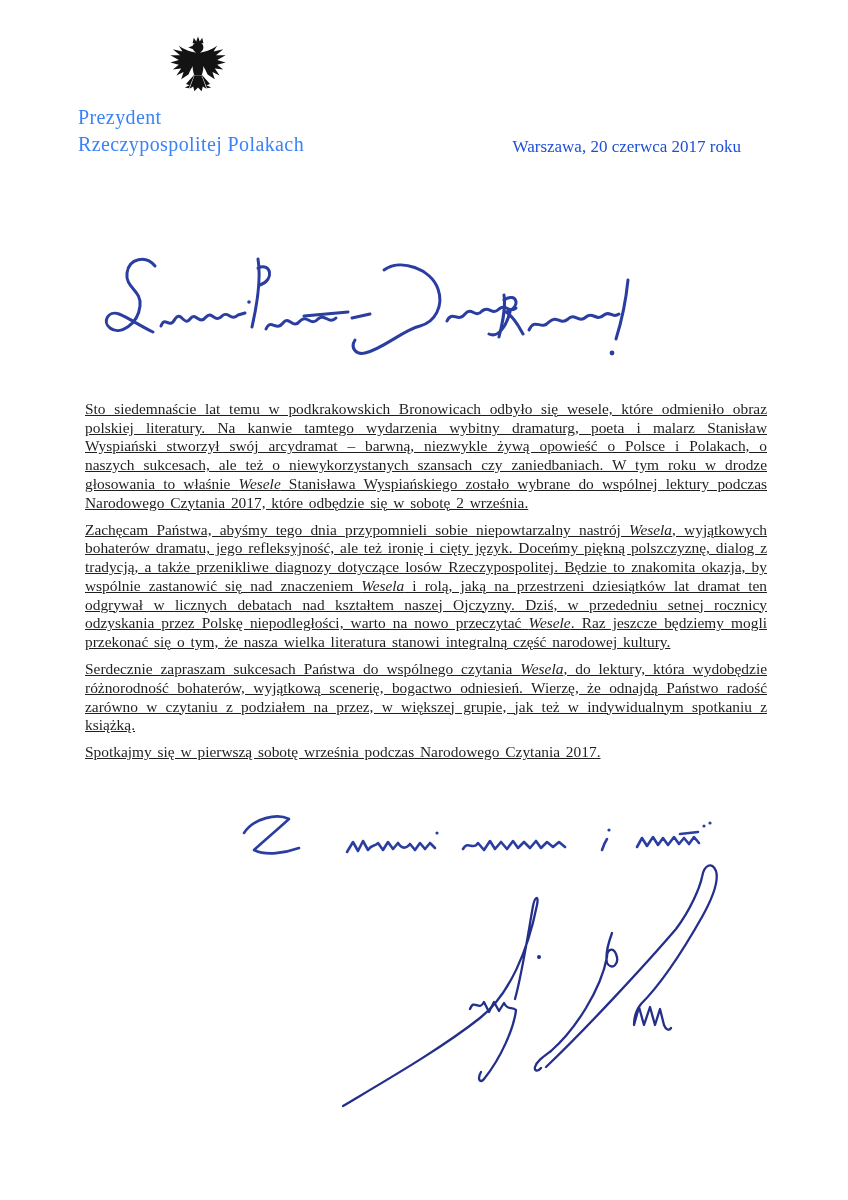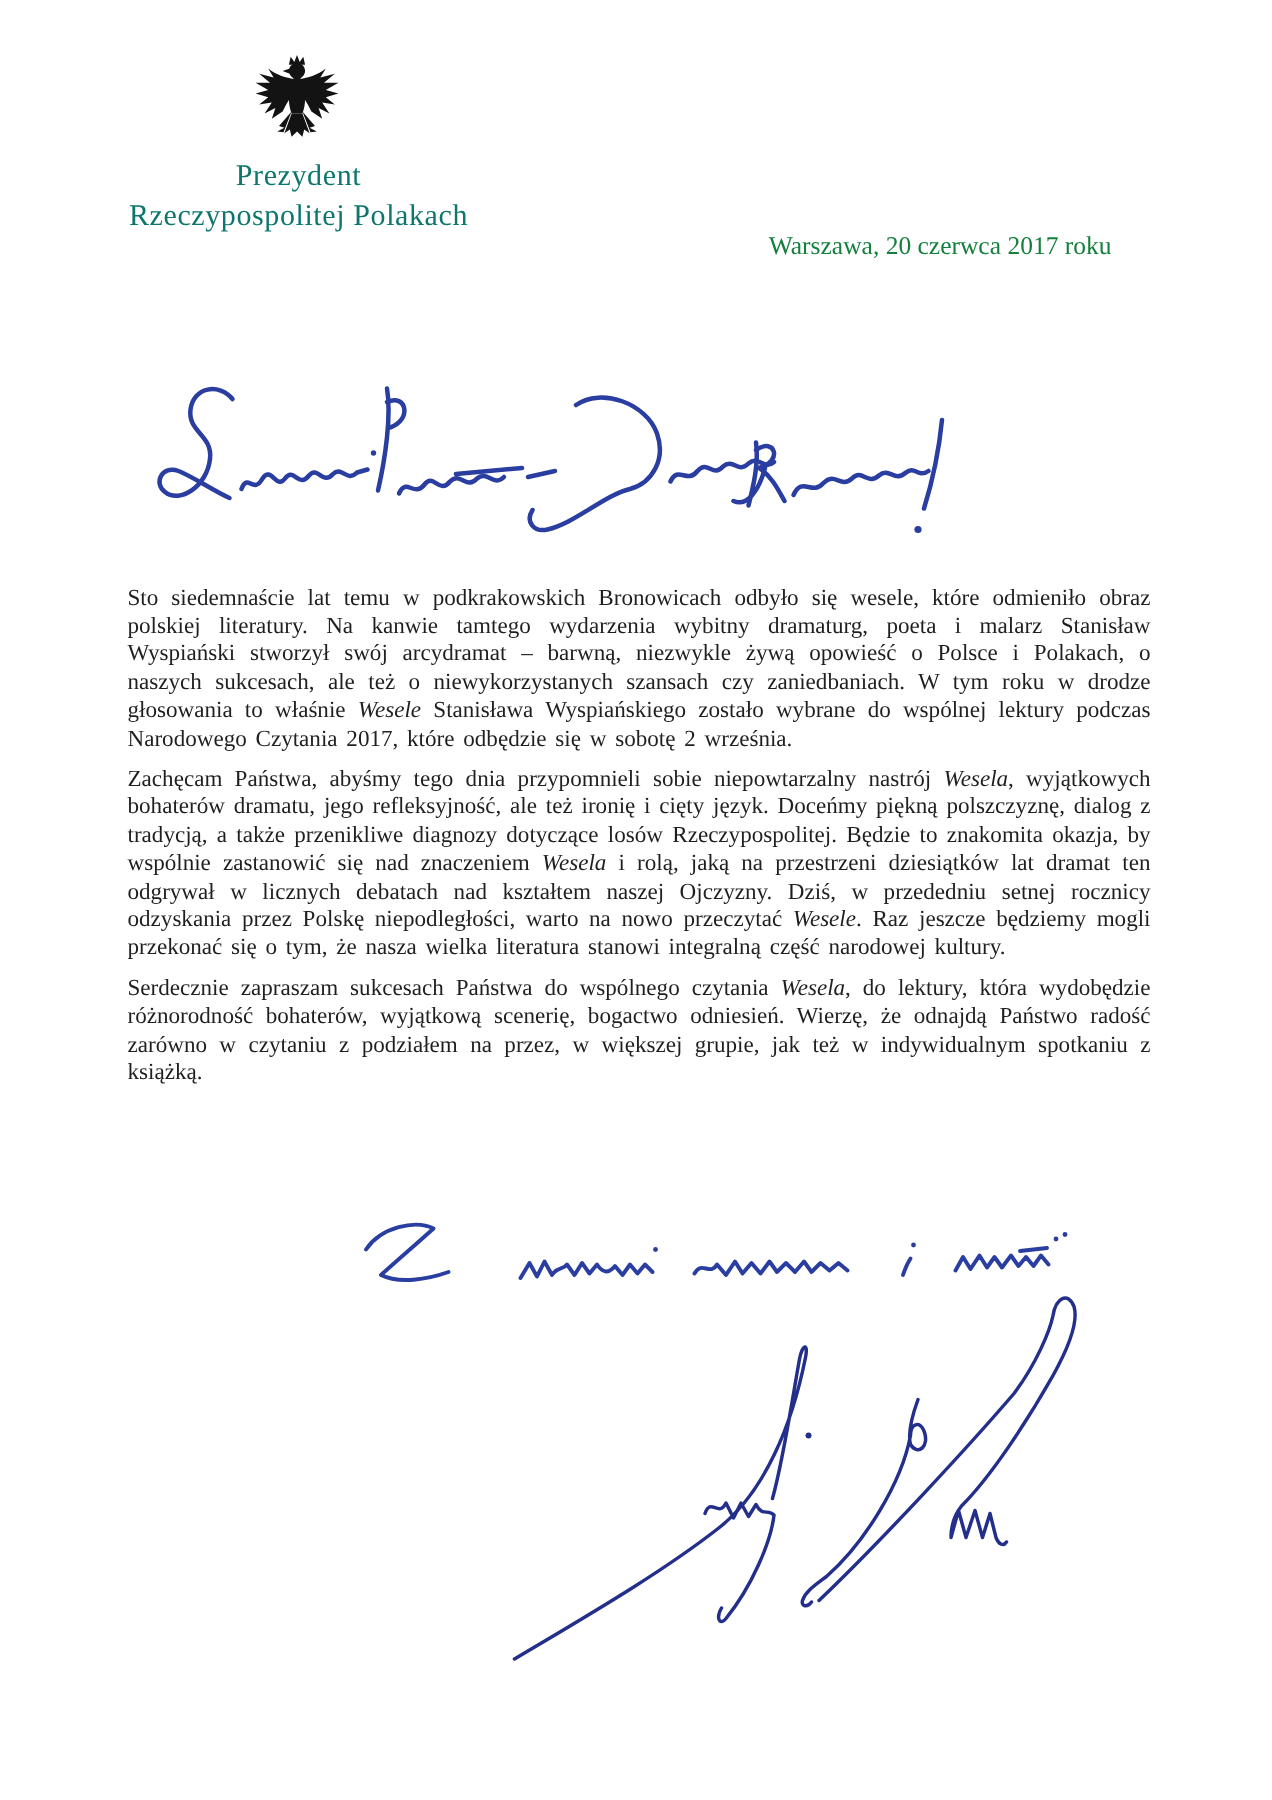--- a/index.html
+++ b/index.html
@@ -4,37 +4,37 @@
 <style>
   html,body{margin:0;padding:0;background:#e9e9e9;}
   .page{
     position:relative;width:848px;height:1200px;margin:0 auto;
     background:#ffffff;overflow:hidden;
     font-family:"Liberation Serif", serif;color:#1f1f1f;
     --ink:#2a3da0;--sig-ink:#232f8a;
   }
   .emblem{position:absolute;left:167px;top:36px;width:62px;height:66px;}
   .letterhead{
-    position:absolute;left:78px;top:104px;width:242px;text-align:center;
-    font-size:20px;line-height:27px;letter-spacing:0.4px;color:#0f766e;
+    position:absolute;left:78px;top:104px;width:242px;text-align:left;
+    font-size:20px;line-height:27px;letter-spacing:0.4px;color:#3b82f6;
   }
   .dateline{
-    position:absolute;left:0;top:154px;width:741px;text-align:right;
-    font-size:17px;color:#15803d;
+    position:absolute;left:0;top:137px;width:741px;text-align:right;
+    font-size:17px;color:#1d4ed8;
   }
   .hand{position:absolute;}
   .hand svg{display:block;}
   .hand path{fill:none;stroke:var(--ink);stroke-width:3;stroke-linecap:round;stroke-linejoin:round;}
   .hand circle{fill:var(--ink);stroke:none;}
   .closing path{stroke-width:2.6;}
   .signature path{stroke:var(--sig-ink);stroke-width:2.3;}
   .signature circle{fill:var(--sig-ink);}
   .letter-body{
-    position:absolute;left:85px;top:390px;width:682px;
-    font-size:15.4px;line-height:18.7px;text-align:justify;
+    position:absolute;left:85px;top:400px;width:682px;
+    font-size:15.4px;line-height:18.7px;text-align:justify;text-decoration:underline;
   }
   .para{margin:0 0 8.5px 0;word-spacing:2px;}
   .para em{font-style:italic;}
   .eagle-fill{fill:#131313;}
 </style>
 </head>
 <body>
 
 <div class="page" style="--ink: #2a3da0; --sig-ink: #232f8a; color: rgb(31, 31, 31); background: rgb(255, 255, 255);">
 
@@ -79,20 +79,21 @@
       <path d="M431,77 C437,64 443,78 451,69 C459,61 462,73 470,66 C477,59 480,71 488,64 C495,58 498,69 506,62 C512,57 514,66 521,61"></path>
       <path d="M530,27 C528,47 523,70 518,86"></path>
       <circle cx="514" cy="100" r="2.4"></circle>
     </svg>
   </div>
 
   <div class="letter-body">
       <p class="para"><span>Sto siedemnaście lat temu w podkrakowskich Bronowicach odbyło się wesele, które odmieniło obraz polskiej literatury. Na kanwie tamtego wydarzenia wybitny dramaturg, poeta i malarz Stanisław Wyspiański stworzył swój arcydramat – barwną, niezwykle żywą opowieść o Polsce i Polakach, o naszych sukcesach, ale też o niewykorzystanych szansach czy zaniedbaniach. W tym roku w drodze głosowania to właśnie </span><em>Wesele</em><span> Stanisława Wyspiańskiego zostało wybrane do wspólnej lektury podczas Narodowego Czytania 2017, które odbędzie się w sobotę 2 września.</span></p>
       <p class="para"><span>Zachęcam Państwa, abyśmy tego dnia przypomnieli sobie niepowtarzalny nastrój </span><em>Wesela</em><span>, wyjątkowych bohaterów dramatu, jego refleksyjność, ale też ironię i cięty język. Doceńmy piękną polszczyznę, dialog z tradycją, a także przenikliwe diagnozy dotyczące losów Rzeczypospolitej. Będzie to znakomita okazja, by wspólnie zastanowić się nad znaczeniem </span><em>Wesela</em><span> i rolą, jaką na przestrzeni dziesiątków lat dramat ten odgrywał w licznych debatach nad kształtem naszej Ojczyzny. Dziś, w przededniu setnej rocznicy odzyskania przez Polskę niepodległości, warto na nowo przeczytać </span><em>Wesele</em><span>. Raz jeszcze będziemy mogli przekonać się o tym, że nasza wielka literatura stanowi integralną część narodowej kultury.</span></p>
       <p class="para"><span>Serdecznie zapraszam sukcesach Państwa do wspólnego czytania </span><em>Wesela</em><span>, do lektury, która wydobędzie różnorodność bohaterów, wyjątkową scenerię, bogactwo odniesień. Wierzę, że odnajdą Państwo radość zarówno w czytaniu z podziałem na przez, w większej grupie, jak też w indywidualnym spotkaniu z książką.</span></p>
+      <p class="para"><span>Spotkajmy się w pierwszą sobotę września podczas Narodowego Czytania 2017.</span></p>
     </div>
 
   <div class="hand closing" style="left:228px;top:803px;" role="img" aria-label="Z wyrazami szacunku i sympatii">
     <svg viewBox="0 0 505 85" width="505" height="85">
       <path d="M16,30 C26,15 49,10 61,16 C50,26 37,37 26,47 C38,53 57,50 71,45"></path>
       <path d="M119,49 L125,39 L130,48 L135,38 L140,47 C144,41 147,44 150,40 L155,47 L160,39 L165,46 L170,40 C174,46 178,46 182,41 L187,47 L192,40 L197,46 L202,40 L207,45"></path>
       <circle cx="209" cy="30" r="1.6"></circle>
       <path d="M235,46 C240,37 245,48 250,40 L256,47 L262,38 L267,46 L273,39 L279,46 L285,38 L290,45 L296,39 L302,45 L308,38 L313,45 L319,39 L325,44 L331,39 L337,44"></path>
       <path d="M374,47 C376,41 377,39 379,36"></path>
       <circle cx="381" cy="27" r="1.6"></circle>

